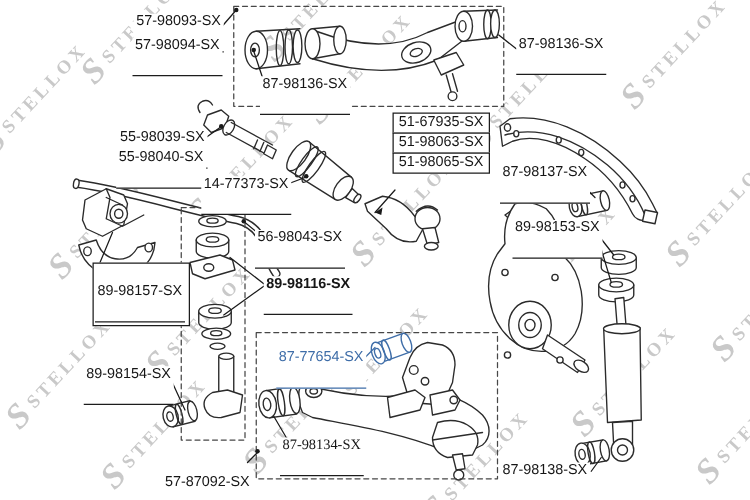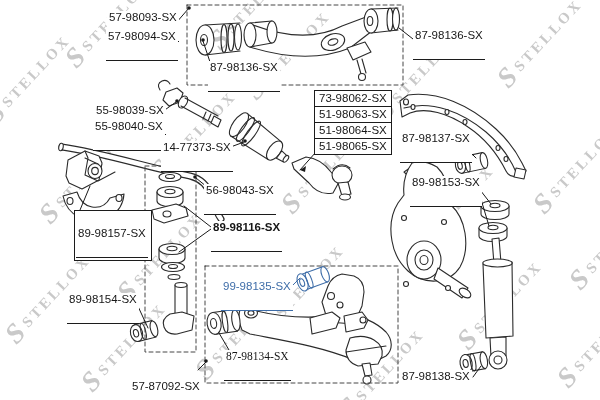--- a/index.html
+++ b/index.html
@@ -285,27 +285,26 @@
       <div class="lbl " style="left: 94px; top: 104px;">55-98039-SX</div>
       <div class="lbl " style="left: 93px; top: 120px;">55-98040-SX</div>
       <div class="lbl " style="left: 161px; top: 141px;">14-77373-SX</div>
       <div class="lbl " style="left: 400px; top: 132px;">87-98137-SX</div>
       <div class="lbl " style="left: 410px; top: 176px;">89-98153-SX</div>
       <div class="lbl " style="left: 204px; top: 184px;">56-98043-SX</div>
       <div class="lbl " style="left: 211px; top: 221px; font-weight: bold;">89-98116-SX</div>
       <div class="lbl box" style="left: 74px; top: 210px;">89-98152-SX</div>
       <div class="lbl " style="left: 76px; top: 227px;">89-98157-SX</div>
       <div class="lbl " style="left: 67px; top: 293px;">89-98154-SX</div>
-      <div class="lbl underline-highlight" style="left: 221px; top: 280px;">99-98135-SX</div>
+      <div class="lbl underline-highlight" style="left: 221px; top: 280px;">87-77654-SX</div>
       <div class="lbl " style="left: 224px; top: 350px; font-family: Liberation Serif, serif;">87-98134-SX</div>
       <div class="lbl " style="left: 130px; top: 363px; margin-top: 32px;">57-87091-SX</div>
       <div class="lbl " style="left: 130px; top: 380px; text-align: right;">57-87092-SX</div>
       <div class="lbl " style="left: 400px; top: 370px;">87-98138-SX</div>
     </div>
 
   <div class="stack" id="stack-51" style="left: 314px; top: 91px;">
-      <div class="srow">73-98062-SX</div>
+      <div class="srow">51-67935-SX</div>
       <div class="srow">51-98063-SX</div>
-      <div class="srow">51-98064-SX</div>
       <div class="srow">51-98065-SX</div>
     </div>
 
 </div>
 
 </body></html>

